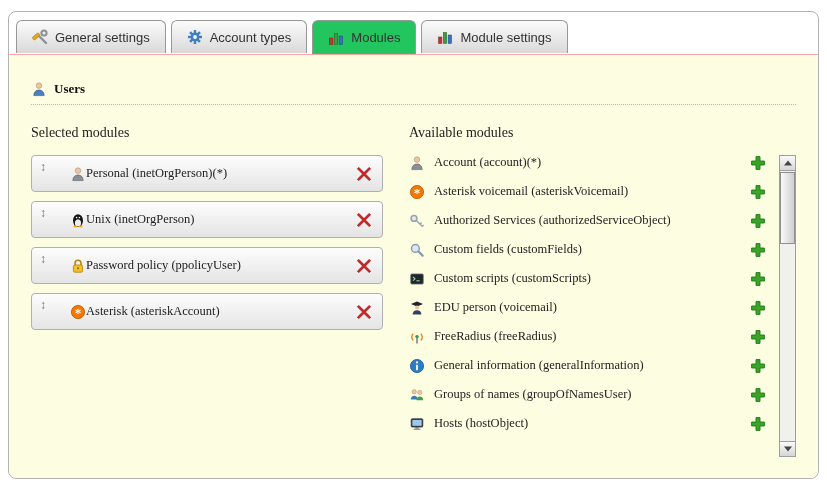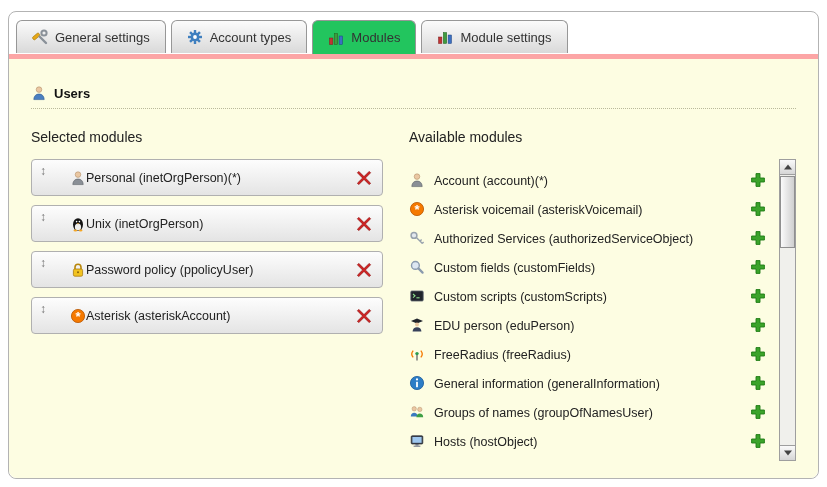--- a/index.html
+++ b/index.html
@@ -10,22 +10,22 @@
   
   .tabbar { display:flex; gap:5px; padding:8px 0 0 7px; position:relative; margin-bottom:-1px; }
   .tab { height:33px; display:flex; align-items:center; gap:7px; padding:4px 15px;
          border:1px solid #979797; border-bottom:none; border-radius:6px 6px 0 0;
          background:linear-gradient(#fbfbfb,#d9d9d9); font-size:13px; color:#333;
          cursor:pointer; position:relative; z-index:1; }
   .tab.active { background:#22c55e; z-index:3; height:34px; }
   .tab .ticon, .icon { display:inline-flex; line-height:0; }
   
   .content { position:absolute; top:42px; left:0; right:0; bottom:0;
-             background:#fdfde2; border-top:5px solid #fca5a5;
-             border-radius:0 0 8px 8px; z-index:2; }
+             background:#fdfde2; border-top:1px solid #fca5a5;
+             border-radius:0 0 8px 8px; z-index:2;font-family:Liberation Serif, serif; }
   .users-heading { margin:26px 22px 0 22px; padding-bottom:7px;
                    border-bottom:1px dotted #b9b99a; display:flex; align-items:center;
                    gap:7px; font-size:13px; font-weight:bold; color:#111; }
   .cols { display:flex; margin:20px 22px 0 22px; gap:26px; }
   .col-left { width:352px; flex:none; }
   .col-right { flex:1; min-width:0; }
   .col-heading { font-size:14px; color:#222; height:16px; }
   
   #selected-list { margin-top:14px; }
   .sel-row { height:37px; margin-bottom:9px; display:flex; align-items:center;
@@ -33,21 +33,21 @@
              background:linear-gradient(#fdfdfd,#e4e4e4); }
   .drag { color:#777; font-size:12px; width:16px; align-self:flex-start; margin-top:4px;
           cursor:grab; }
   .sel-row .icon { margin-left:14px; }
   .sel-row .lab { font-size:12.5px; color:#222; }
   .delbtn, .addbtn { margin-left:auto; background:none; border:none; padding:0;
                      cursor:pointer; line-height:0; }
   
   .avail-wrap { display:flex; margin-top:14px; }
   #available-list { flex:1; }
-  .av-row { height:29px; display:flex; align-items:flex-end; gap:9px;
+  .av-row { height:29px; display:flex; align-items:flex-start; gap:9px;
             font-size:12.5px; color:#222; }
   
   .scrollbar { width:17px; margin-left:13px; height:302px; position:relative;
                background:#f0f0ec; border:1px solid #9e9e9e; flex:none; }
   .sb-btn { position:absolute; left:0; right:0; height:15px;
             background:linear-gradient(#fafafa,#d6d6d6); border-bottom:1px solid #9e9e9e;
             cursor:pointer; }
   .sb-btn::after { content:""; position:absolute; left:50%; top:50%;
                    transform:translate(-50%,-50%); border-left:4px solid transparent;
                    border-right:4px solid transparent; }
@@ -254,21 +254,21 @@
                   </svg></button>
               </div>
               <div class="av-row">
                 <span class="icon">
                   <svg width="16" height="16" viewBox="0 0 16 16" xmlns="http://www.w3.org/2000/svg">
                     <path d="M8 1.6L14 4 8 6.4 2 4z" fill="#20242b"></path>
                     <circle cx="8" cy="7.6" r="2" fill="#eac7a2"></circle>
                     <path d="M3.6 14.6c0-3 2-4.4 4.4-4.4s4.4 1.4 4.4 4.4z" fill="#37405a"></path>
                   </svg>
                 </span>
-                <span>EDU person (eduPerson)</span>
+                <span>EDU person (voicemail)</span>
                 <button class="addbtn"><svg width="16" height="16" viewBox="0 0 16 16" xmlns="http://www.w3.org/2000/svg">
                     <path d="M6 1.6h4v4.4h4.4v4H10v4.4H6V10H1.6V6H6z" fill="#3ba32a" stroke="#1e7a14" stroke-width="0.9"></path>
                   </svg></button>
               </div>
               <div class="av-row">
                 <span class="icon">
                   <svg width="16" height="16" viewBox="0 0 16 16" xmlns="http://www.w3.org/2000/svg">
                     <path d="M4.2 4.6a5.2 5.2 0 0 0 0 6.8" stroke="#f57900" stroke-width="1.3" fill="none"></path>
                     <path d="M11.8 4.6a5.2 5.2 0 0 1 0 6.8" stroke="#f57900" stroke-width="1.3" fill="none"></path>
                     <circle cx="8" cy="7.6" r="1.7" fill="#2e9b4e"></circle>

